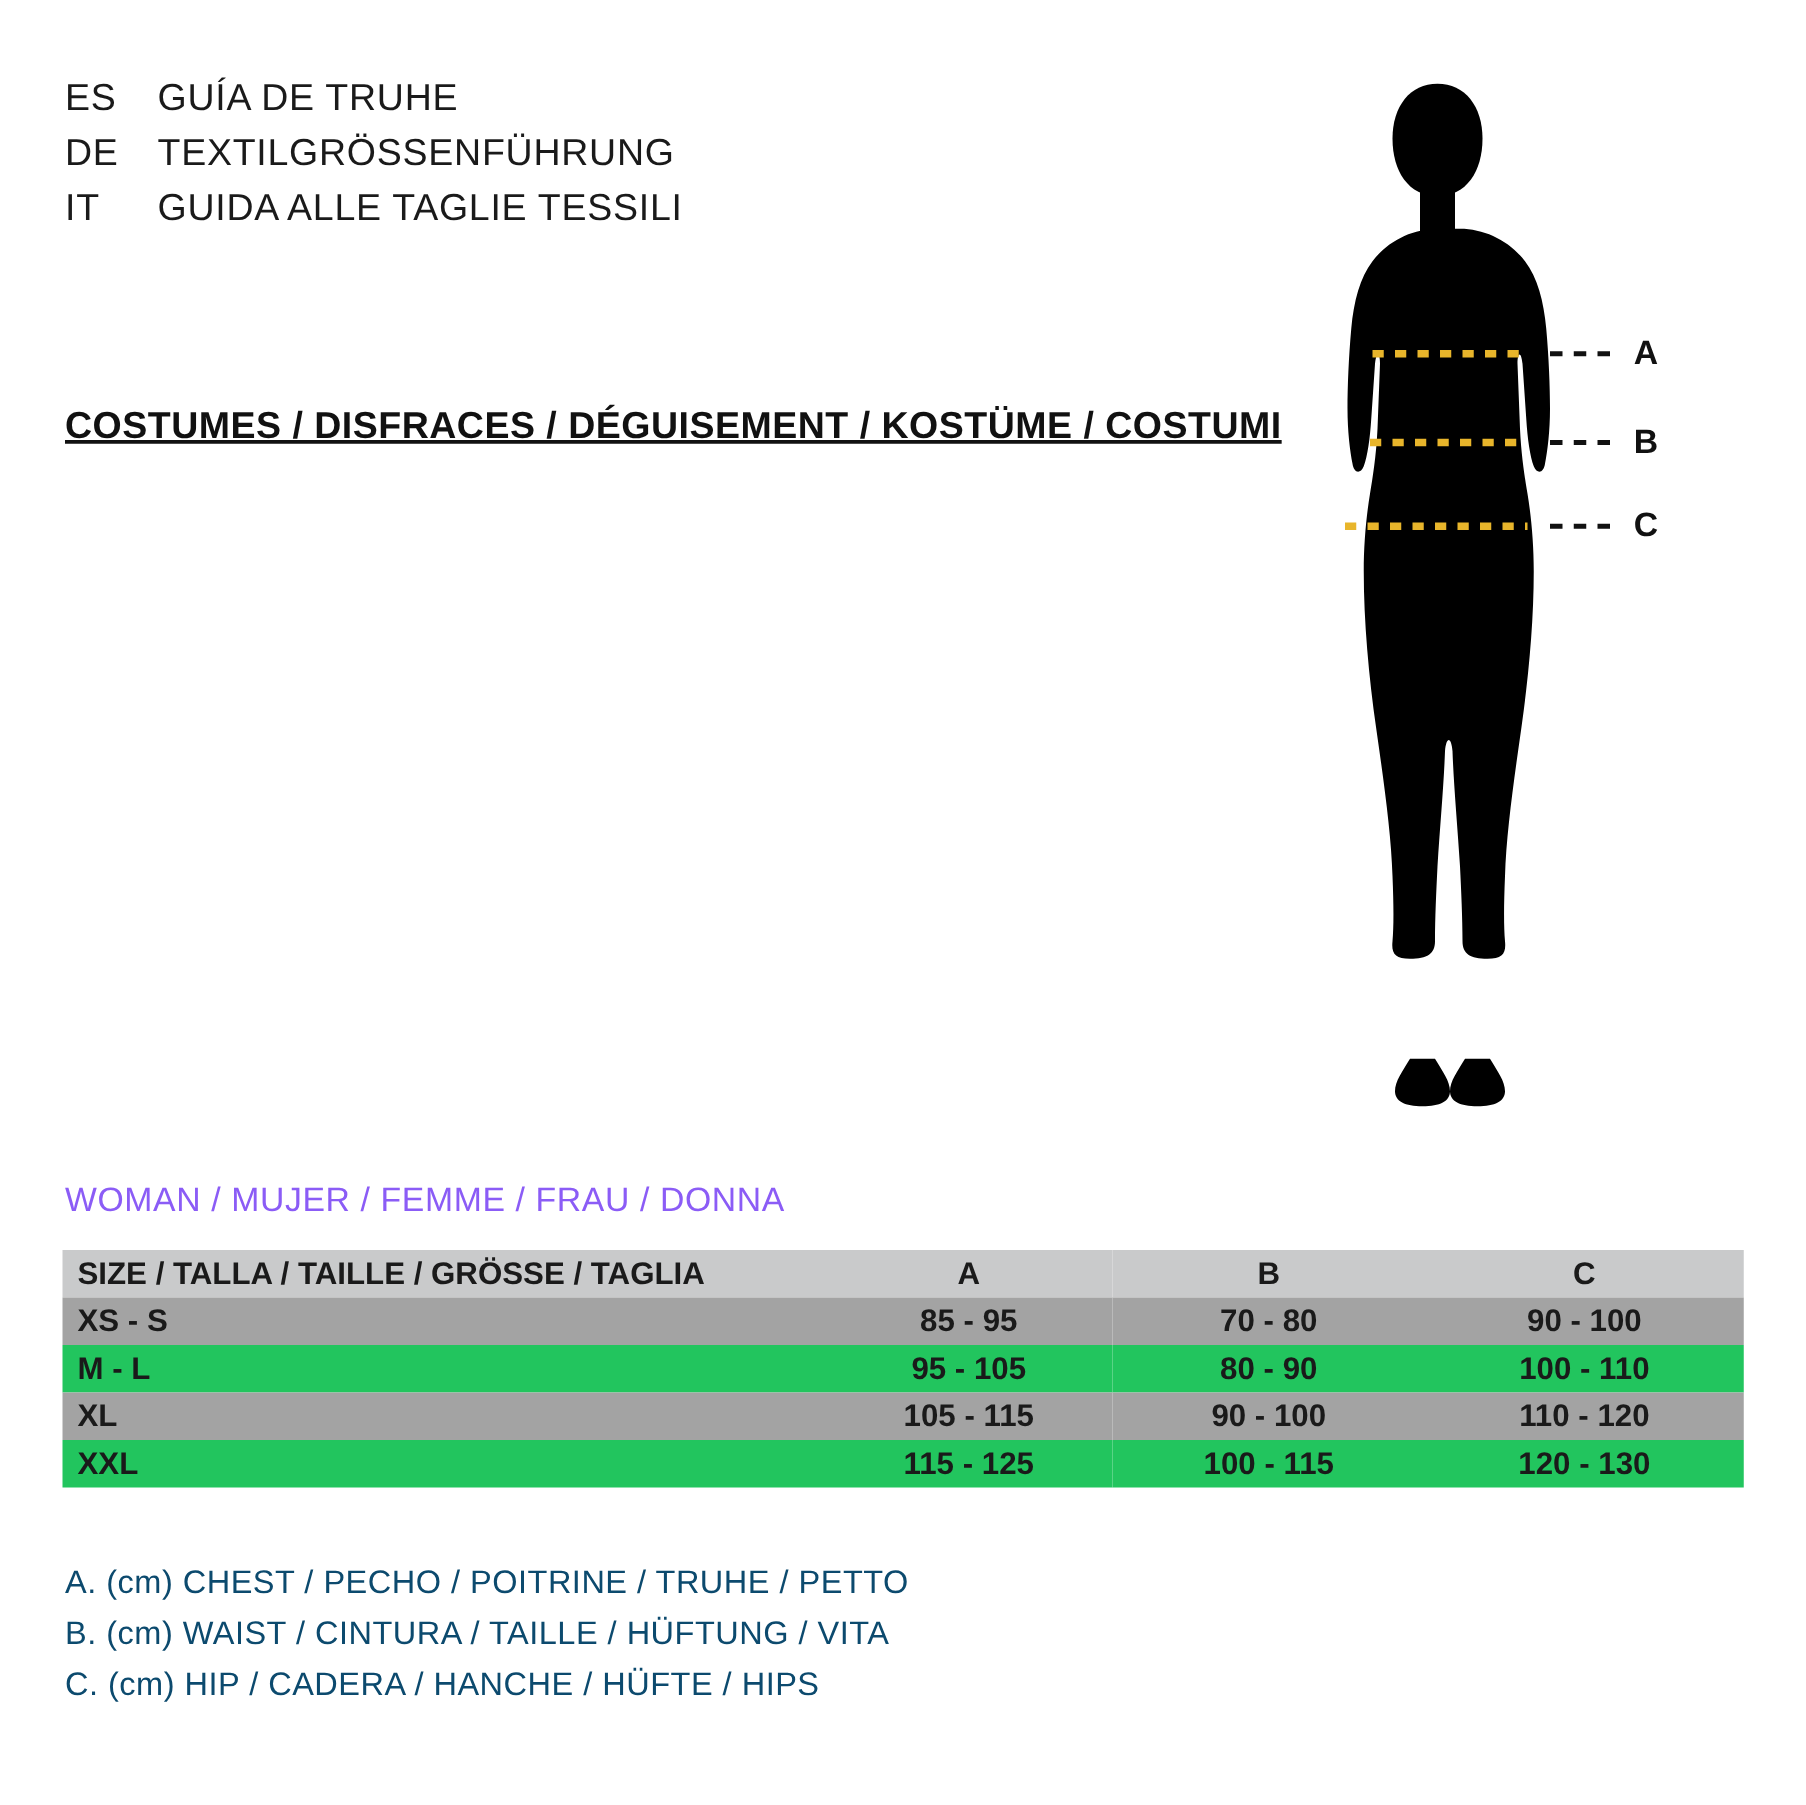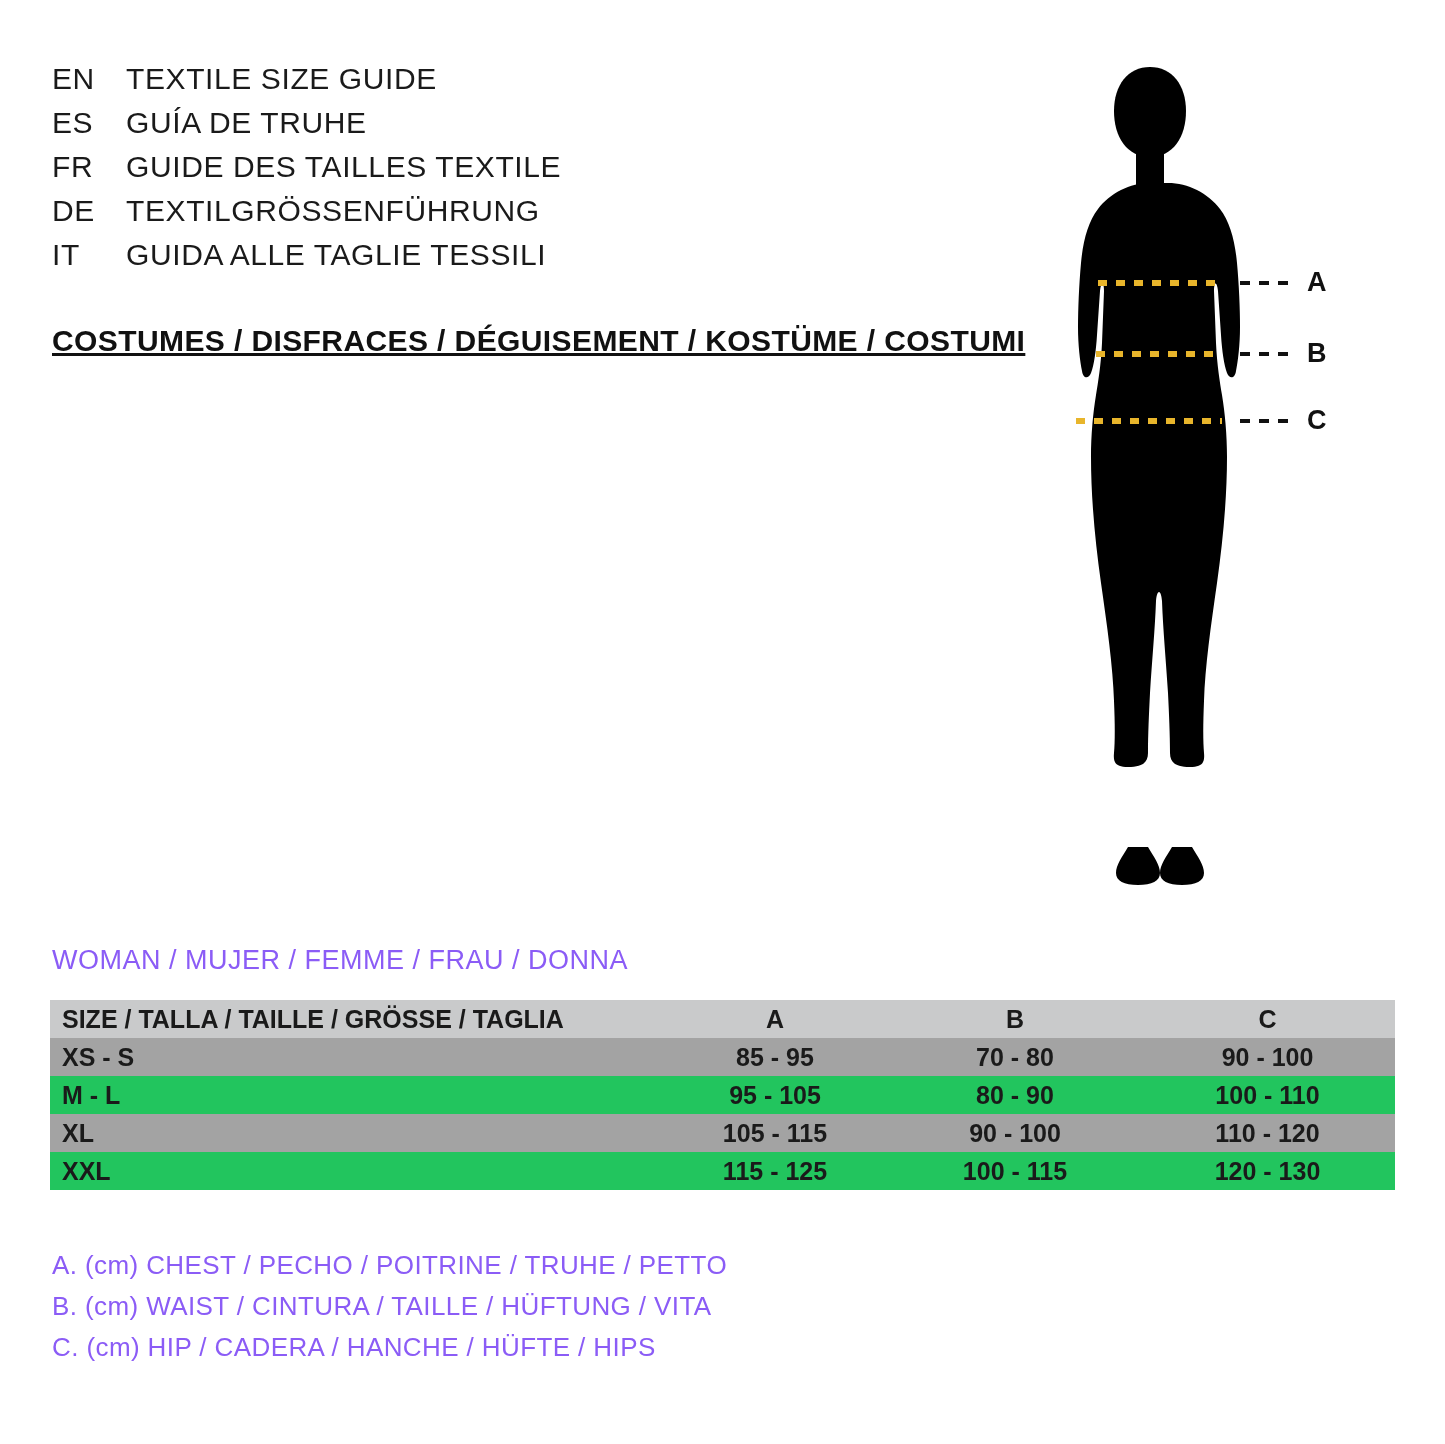--- a/index.html
+++ b/index.html
@@ -137,40 +137,32 @@
   .legend {
     position: absolute;
     left: 52px;
     top: 1245px;
     width: 1000px;
   }
   .legend-row {
     font-size: 26px;
     line-height: 41px;
     letter-spacing: 0.4px;
-    color: #8b5cf6;
+    color: #0c4a6e;
   }
 </style>
 </head>
 <body>
 
 <div class="page">
 
   <div class="lang-block">
     <div class="lang-row">
-      <span class="lang-code">EN</span>
-      <span class="lang-text">TEXTILE SIZE GUIDE</span>
-    </div>
-    <div class="lang-row">
       <span class="lang-code">ES</span>
       <span class="lang-text">GUÍA DE TRUHE</span>
-    </div>
-    <div class="lang-row">
-      <span class="lang-code">FR</span>
-      <span class="lang-text">GUIDE DES TAILLES TEXTILE</span>
     </div>
     <div class="lang-row">
       <span class="lang-code">DE</span>
       <span class="lang-text">TEXTILGRÖSSENFÜHRUNG</span>
     </div>
     <div class="lang-row">
       <span class="lang-code">IT</span>
       <span class="lang-text">GUIDA ALLE TAGLIE TESSILI</span>
     </div>
   </div>

